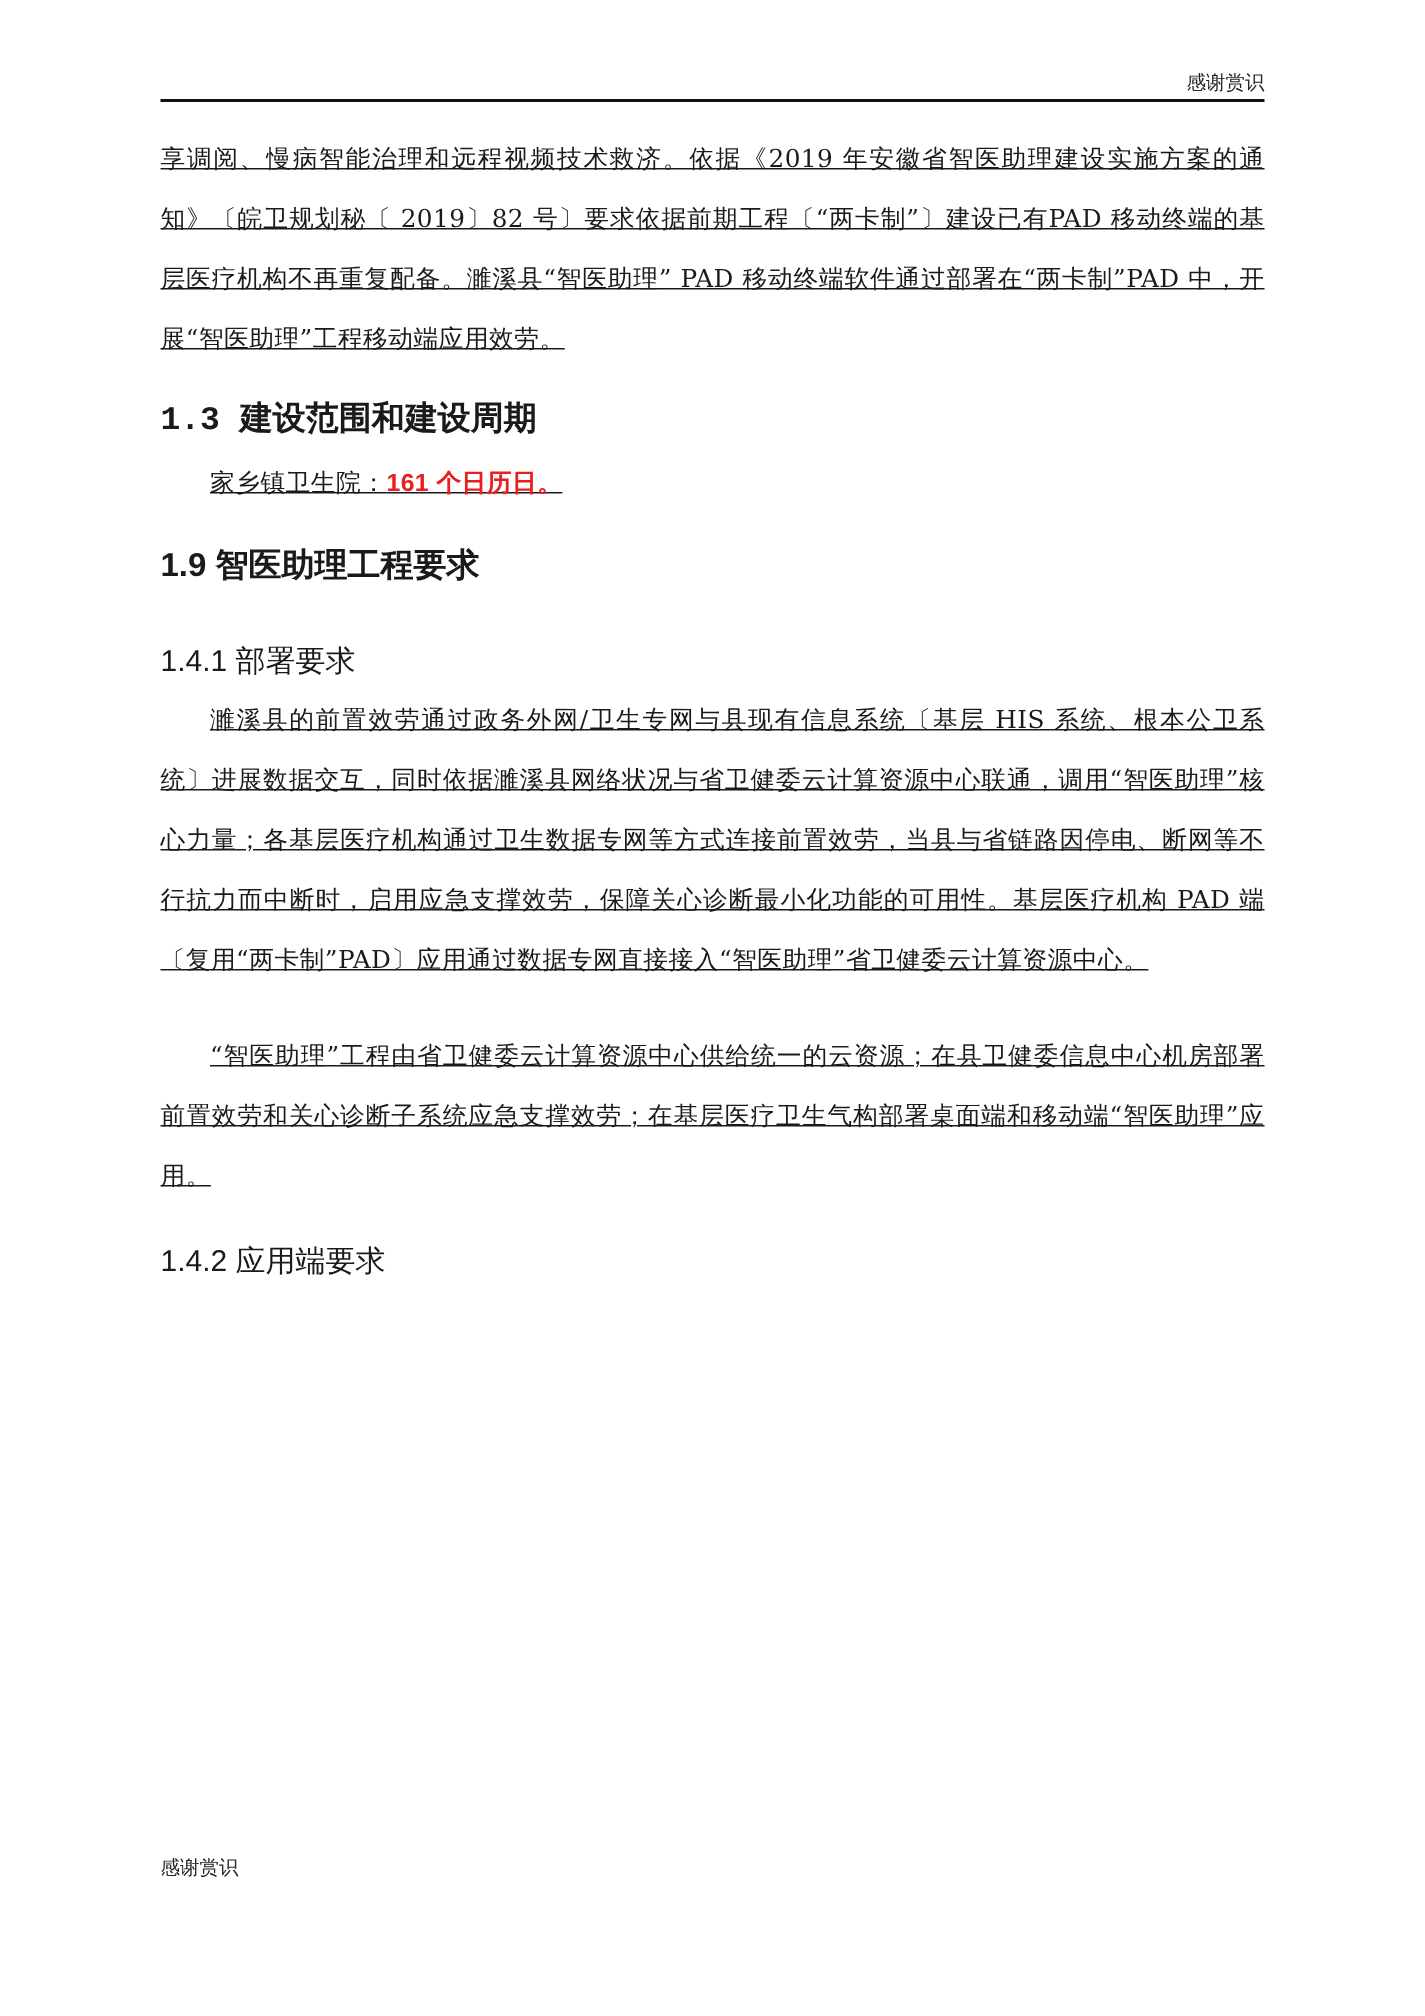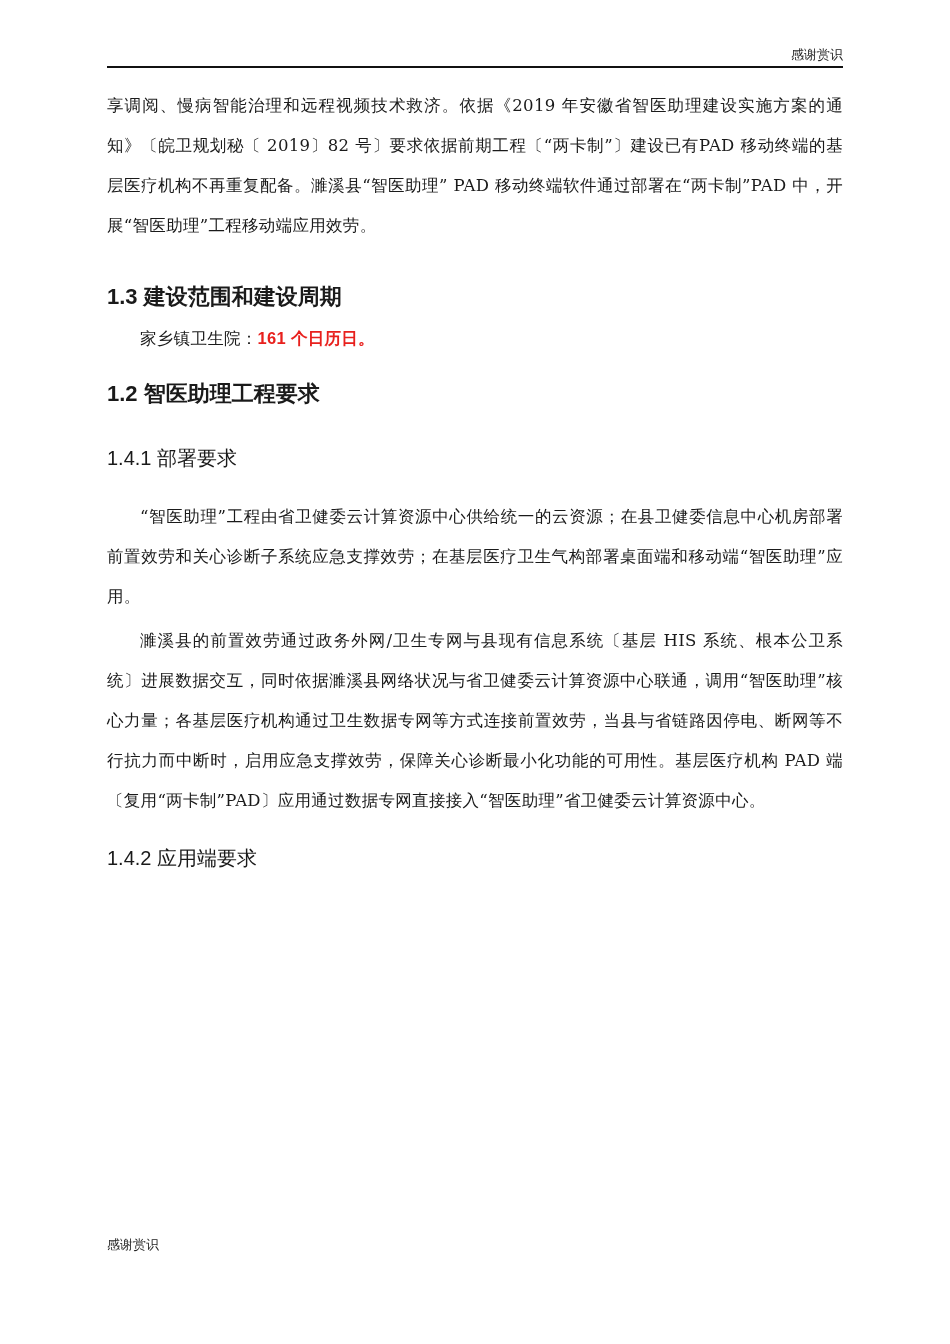--- a/index.html
+++ b/index.html
@@ -1,17 +1,17 @@
 <!DOCTYPE html>
 <html><head>
 <meta charset="utf-8">
 <style>
   html, body { margin:0; padding:0; background:#ffffff; }
   body { width:950px; height:1344px; position:relative; overflow:hidden; color:#1a1a1a; }
-  .serif { font-family: "DejaVu Serif", "Liberation Serif", serif; }
+  .serif { font-family: "DejaVu Serif", "Liberation Serif", serif; text-decoration: underline; }
   .sans { font-family: "Liberation Sans", "DejaVu Sans", sans-serif; }
   .header-text { position:absolute; right:107px; top:46px; font-size:13px; color:#222; }
   .header-rule { position:absolute; left:107px; right:107px; top:66px; height:0; border-top:2px solid #111; }
   .page-body { position:absolute; left:107px; width:736px; top:80px; }
   .p { font-size:16.5px; line-height:40px; margin:0; text-align:justify; letter-spacing:0.3px; }
   .indent { text-indent:2em; }
   .h2 { font-size:22px; font-weight:bold; margin:0; line-height:30px; }
   .h3 { font-size:20px; font-weight:normal; margin:0; line-height:30px; }
   .red { color:#e8201d; }
   .blank-box { display:inline-block; width:46px; height:22px; border:1px solid #bbb; border-left:none; border-bottom:1px solid #ccc; vertical-align:-4px; margin:0 2px 0 6px; }
@@ -19,29 +19,29 @@
 </style>
 </head>
 <body>
 
 <div class="header-text sans">感谢赏识</div>
 <div class="header-rule"></div>
 
 <div class="page-body">
   <p class="p serif" style="margin-top:6px;">享调阅、慢病智能治理和远程视频技术救济。依据《2019 年安徽省智医助理建设实施方案的通知》〔皖卫规划秘〔 2019〕82 号〕要求依据前期工程〔“两卡制”〕建设已有PAD 移动终端的基层医疗机构不再重复配备。濉溪县“智医助理” PAD  移动终端软件通过部署在“两卡制”PAD 中，开展“智医助理”工程移动端应用效劳。</p>
 
-  <h2 class="h2 sans" style="margin-top:36px;">1.3 建设范围和建设周期</h2>
+  <h2 class="h2 sans" style="margin-top:20px;font-family:Liberation Mono, monospace;">1.3 建设范围和建设周期</h2>
 
 
   <p class="p serif indent" style="margin-top:6px;"><span>家乡镇卫生院：</span><span class="red sans" style="font-weight:bold;">161 个日历日。</span></p>
 
-  <h2 class="h2 sans" style="margin-top:20px;">1.2 智医助理工程要求</h2>
+  <h2 class="h2 sans" style="margin-top:20px;">1.9 智医助理工程要求</h2>
 
   <h3 class="h3 sans" style="margin-top:34px;">1.4.1 部署要求</h3>
 
+  <p class="p serif indent" style="margin-top:4px;">濉溪县的前置效劳通过政务外网/卫生专网与县现有信息系统〔基层 HIS 系统、根本公卫系统〕进展数据交互，同时依据濉溪县网络状况与省卫健委云计算资源中心联通，调用“智医助理”核心力量；各基层医疗机构通过卫生数据专网等方式连接前置效劳，当县与省链路因停电、断网等不行抗力而中断时，启用应急支撑效劳，保障关心诊断最小化功能的可用性。基层医疗机构 PAD 端〔复用“两卡制”PAD〕应用通过数据专网直接接入“智医助理”省卫健委云计算资源中心。</p>
   <p class="p serif indent" style="margin-top:24px;">“智医助理”工程由省卫健委云计算资源中心供给统一的云资源；在县卫健委信息中心机房部署前置效劳和关心诊断子系统应急支撑效劳；在基层医疗卫生气构部署桌面端和移动端“智医助理”应用。</p>
-  <p class="p serif indent" style="margin-top:4px;">濉溪县的前置效劳通过政务外网/卫生专网与县现有信息系统〔基层 HIS 系统、根本公卫系统〕进展数据交互，同时依据濉溪县网络状况与省卫健委云计算资源中心联通，调用“智医助理”核心力量；各基层医疗机构通过卫生数据专网等方式连接前置效劳，当县与省链路因停电、断网等不行抗力而中断时，启用应急支撑效劳，保障关心诊断最小化功能的可用性。基层医疗机构 PAD 端〔复用“两卡制”PAD〕应用通过数据专网直接接入“智医助理”省卫健委云计算资源中心。</p>
 
   <h3 class="h3 sans" style="margin-top:22px;">1.4.2 应用端要求</h3>
 
 </div>
 
 <div class="footer-text sans">感谢赏识</div>
 
 </body></html>

